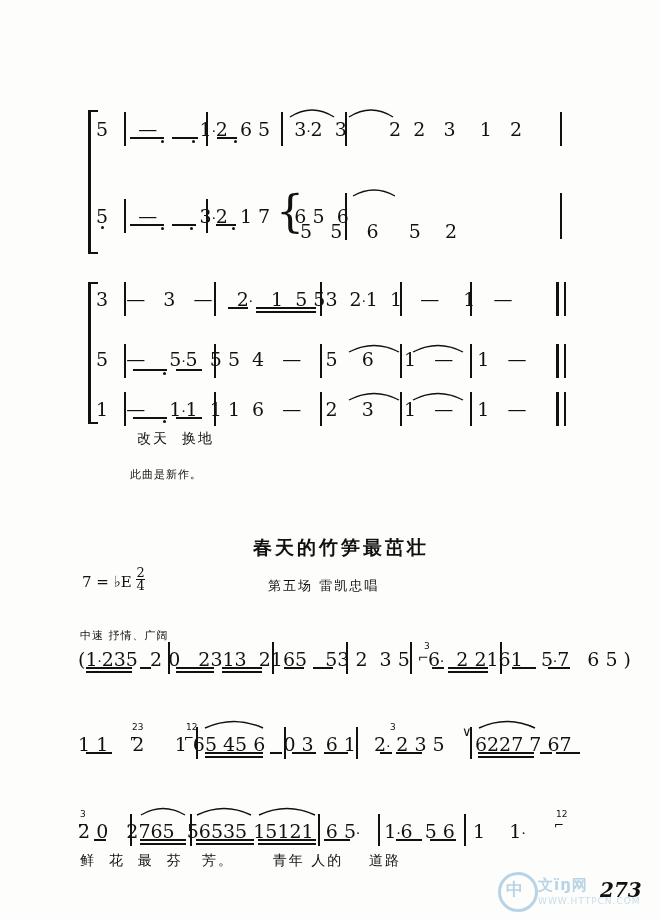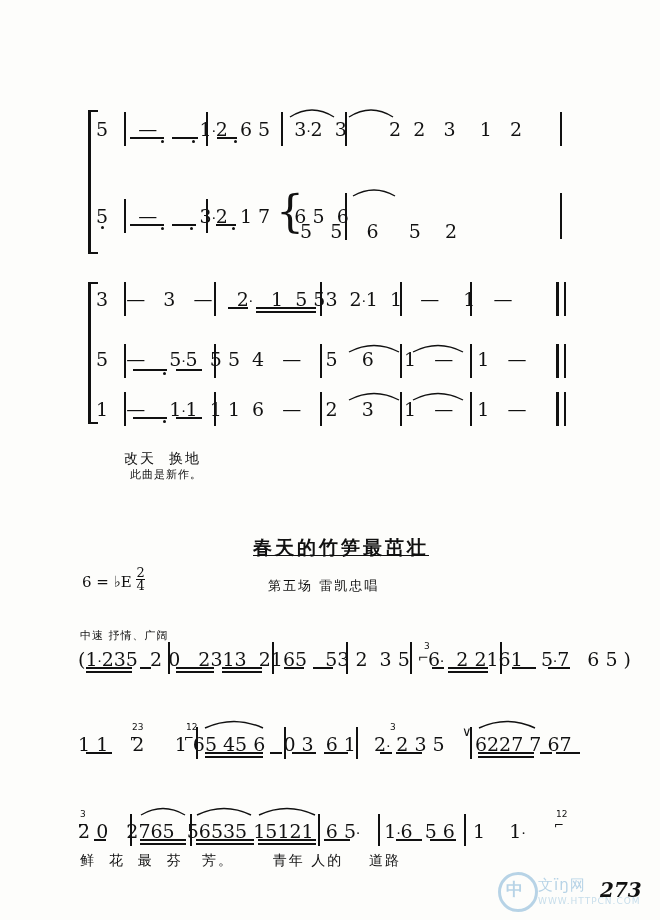--- a/index.html
+++ b/index.html
@@ -53,21 +53,20 @@
   .slur{position:absolute;}
   .slur svg{display:block;overflow:visible;}
 
   
   .song-title{
     position:absolute;
     font-family:"DejaVu Serif","Liberation Serif",serif;
     font-size:19px;
     letter-spacing:3px;
     font-weight:700;
-    text-decoration:underline;
   }
   .credit{
     position:absolute;
     font-size:13px;
     letter-spacing:2px;
   }
   .note-text{
     position:absolute;
     font-size:11px;
     letter-spacing:1px;
@@ -102,21 +101,21 @@
     border:3px solid #7fb2d6;
     position:absolute;left:0;top:0;
   }
   .wm .wm-ch{
     position:absolute;left:8px;top:6px;
     font-size:17px;color:#7fb2d6;font-weight:700;
     font-family:"DejaVu Sans","Liberation Sans",sans-serif;
   }
   .wm .wm-txt{
     position:absolute;left:40px;top:4px;
-    font-size:15px;color:#7fb2d6;font-weight:400;letter-spacing:1px;
+    font-size:15px;color:#7fb2d6;font-weight:700;letter-spacing:1px;
   }
   .wm .wm-sub{
     position:absolute;left:40px;top:24px;
     font-size:9px;color:#9bc4de;letter-spacing:1px;
   }
 </style>
 </head>
 <body>
 
 <div class="page">
@@ -240,31 +239,31 @@
         </svg>
     </div>
     <div class="barline" style="left:124px;top:392px;height:34px;"></div>
     <div class="barline" style="left:214px;top:392px;height:34px;"></div>
     <div class="barline" style="left:320px;top:392px;height:34px;"></div>
     <div class="barline" style="left:400px;top:392px;height:34px;"></div>
     <div class="barline" style="left:470px;top:392px;height:34px;"></div>
     <div class="thickbar" style="left:556px;top:392px;height:34px;"></div>
     <div class="barline" style="left:564px;top:392px;height:34px;"></div>
 
-    <div class="lyr" style="left:124px;top:430px;margin-top:20px;">
+    <div class="lyr" style="left:137px;top:430px;">
       改天&nbsp;&nbsp;换地
     </div>
   </div>
 
   <div class="note-text" style="left:130px;top:467px;">此曲是新作。</div>
 
   <div class="song-title" style="left:253px;top:535px;">春天的竹笋最茁壮</div>
 
   <div class="keysig" style="left:82px;top:567px;">
-    <span>6 = ♭E</span>
+    <span>7 = ♭E</span>
     <span class="meter">
       <b>2</b>
       <b class="den">4</b>
     </span>
   </div>
 
   <div class="credit" style="left:268px;top:577px;">第五场   雷凯忠唱</div>
 
   <div class="note-text" style="left:80px;top:628px;">中速  抒情、广阔</div>
 

